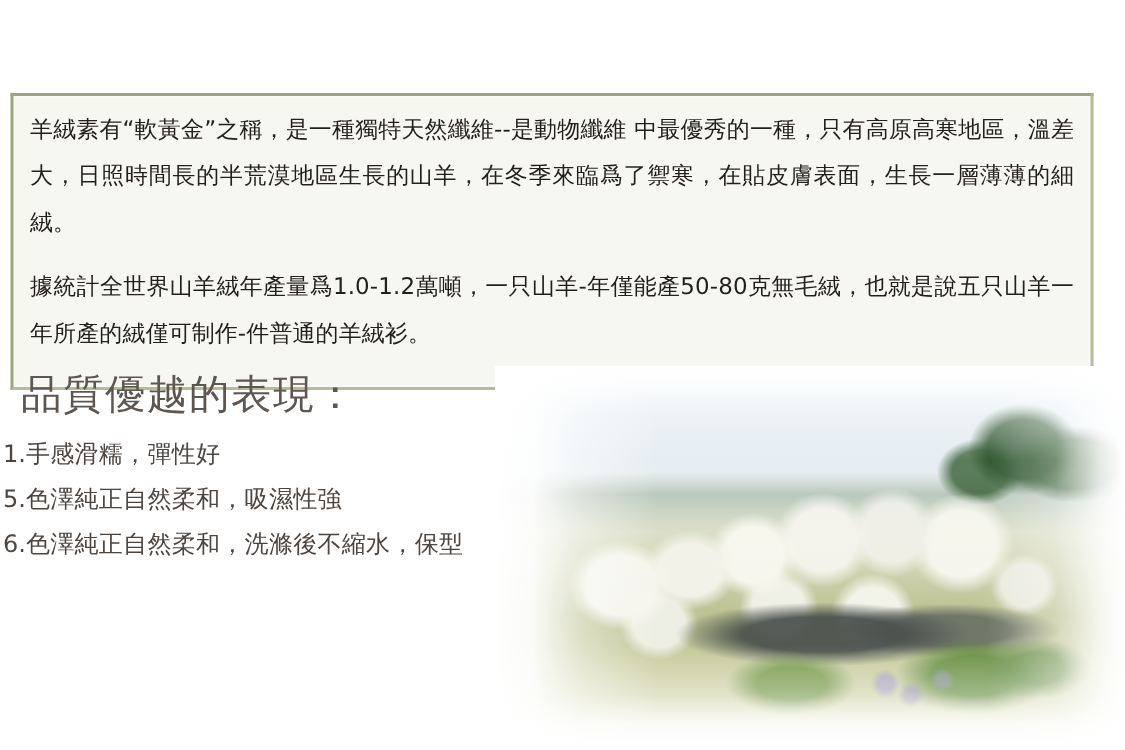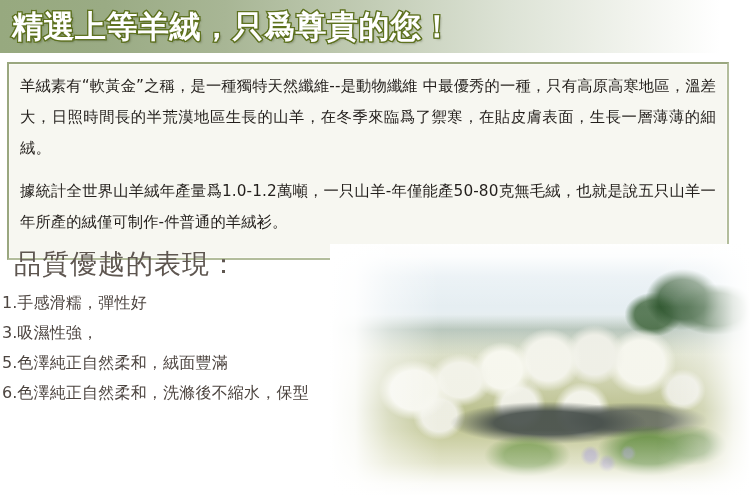--- a/index.html
+++ b/index.html
@@ -201,47 +201,41 @@
   .feature-cont {
     display: block;
     padding-left: 20px;
   }
 </style>
 </head>
 <body>
 
 <div class="page">
 
-  <div class="banner">
-    <div class="banner-title">精選上等羊絨，只爲尊貴的您！</div>
-  </div>
 
   <div class="intro-box">
     <p class="intro-para">羊絨素有“軟黃金”之稱，是一種獨特天然纖維--是動物纖維 中最優秀的一種，只有高原高寒地區，溫差大，日照時間長的半荒漠地區生長的山羊，在冬季來臨爲了禦寒，在貼皮膚表面，生長一層薄薄的細絨。</p>
     <p class="intro-para">據統計全世界山羊絨年產量爲1.0-1.2萬噸，一只山羊-年僅能產50-80克無毛絨，也就是說五只山羊一年所產的絨僅可制作-件普通的羊絨衫。</p>
   </div>
 
   <div class="lower">
 
     <div class="photo-wrap">
       <div class="photo"></div>
       <div class="photo-fade"></div>
     </div>
 
     <div class="features">
       <h2 class="features-title">品質優越的表現：</h2>
       <ul class="features-list">
         <li>
           <span class="feature-num">1.</span><span>手感滑糯，彈性好</span>
         </li>
         <li>
-          <span class="feature-num">3.</span><span>吸濕性強，</span>
-        </li>
-        <li>
-          <span class="feature-num">5.</span><span>色澤純正自然柔和，絨面豐滿</span>
+          <span class="feature-num">5.</span><span>色澤純正自然柔和，吸濕性強</span>
         </li>
         <li>
           <span class="feature-num">6.</span><span>色澤純正自然柔和，洗滌後不縮水，保型</span>
         </li>
       </ul>
     </div>
 
   </div>
 </div>
 

